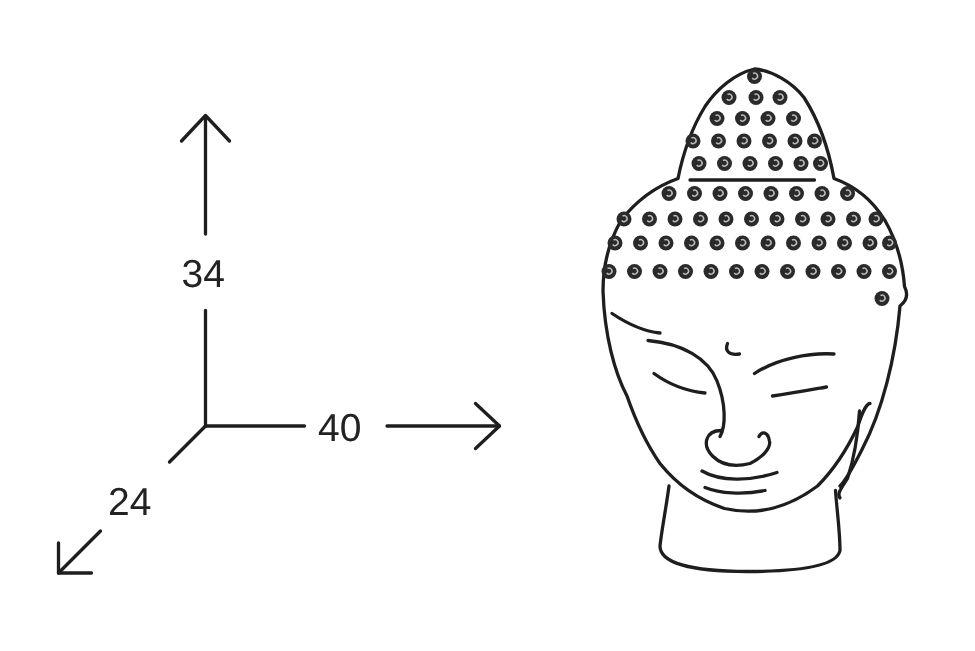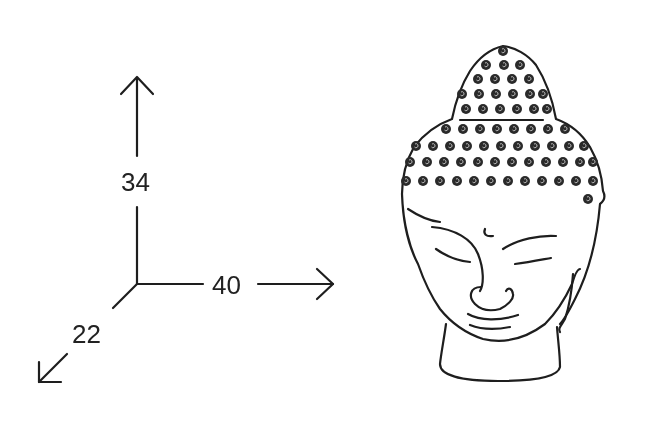--- a/index.html
+++ b/index.html
@@ -209,14 +209,14 @@
         <path d="M 575,150 a 2 2 0 1 1 -0.5 3" stroke="#bbb" stroke-width="1" fill="none"></path>
         <circle cx="593" cy="152" r="5" fill="#2a2a2a"></circle>
         <path d="M 592,150 a 2 2 0 1 1 -0.5 3" stroke="#bbb" stroke-width="1" fill="none"></path>
         <circle cx="588" cy="170" r="5" fill="#2a2a2a"></circle>
         <path d="M 587,168 a 2 2 0 1 1 -0.5 3" stroke="#bbb" stroke-width="1" fill="none"></path>
       </g>
   </svg>
 
   <span class="dim-label" style="left:121px; top:140px;">34</span>
   <span class="dim-label" style="left:212px; top:243px;">40</span>
-  <span class="dim-label" style="left:72px; top:292px;">22</span>
+  <span class="dim-label" style="left:72px; top:292px;">24</span>
 </div>
 
 </body></html>

